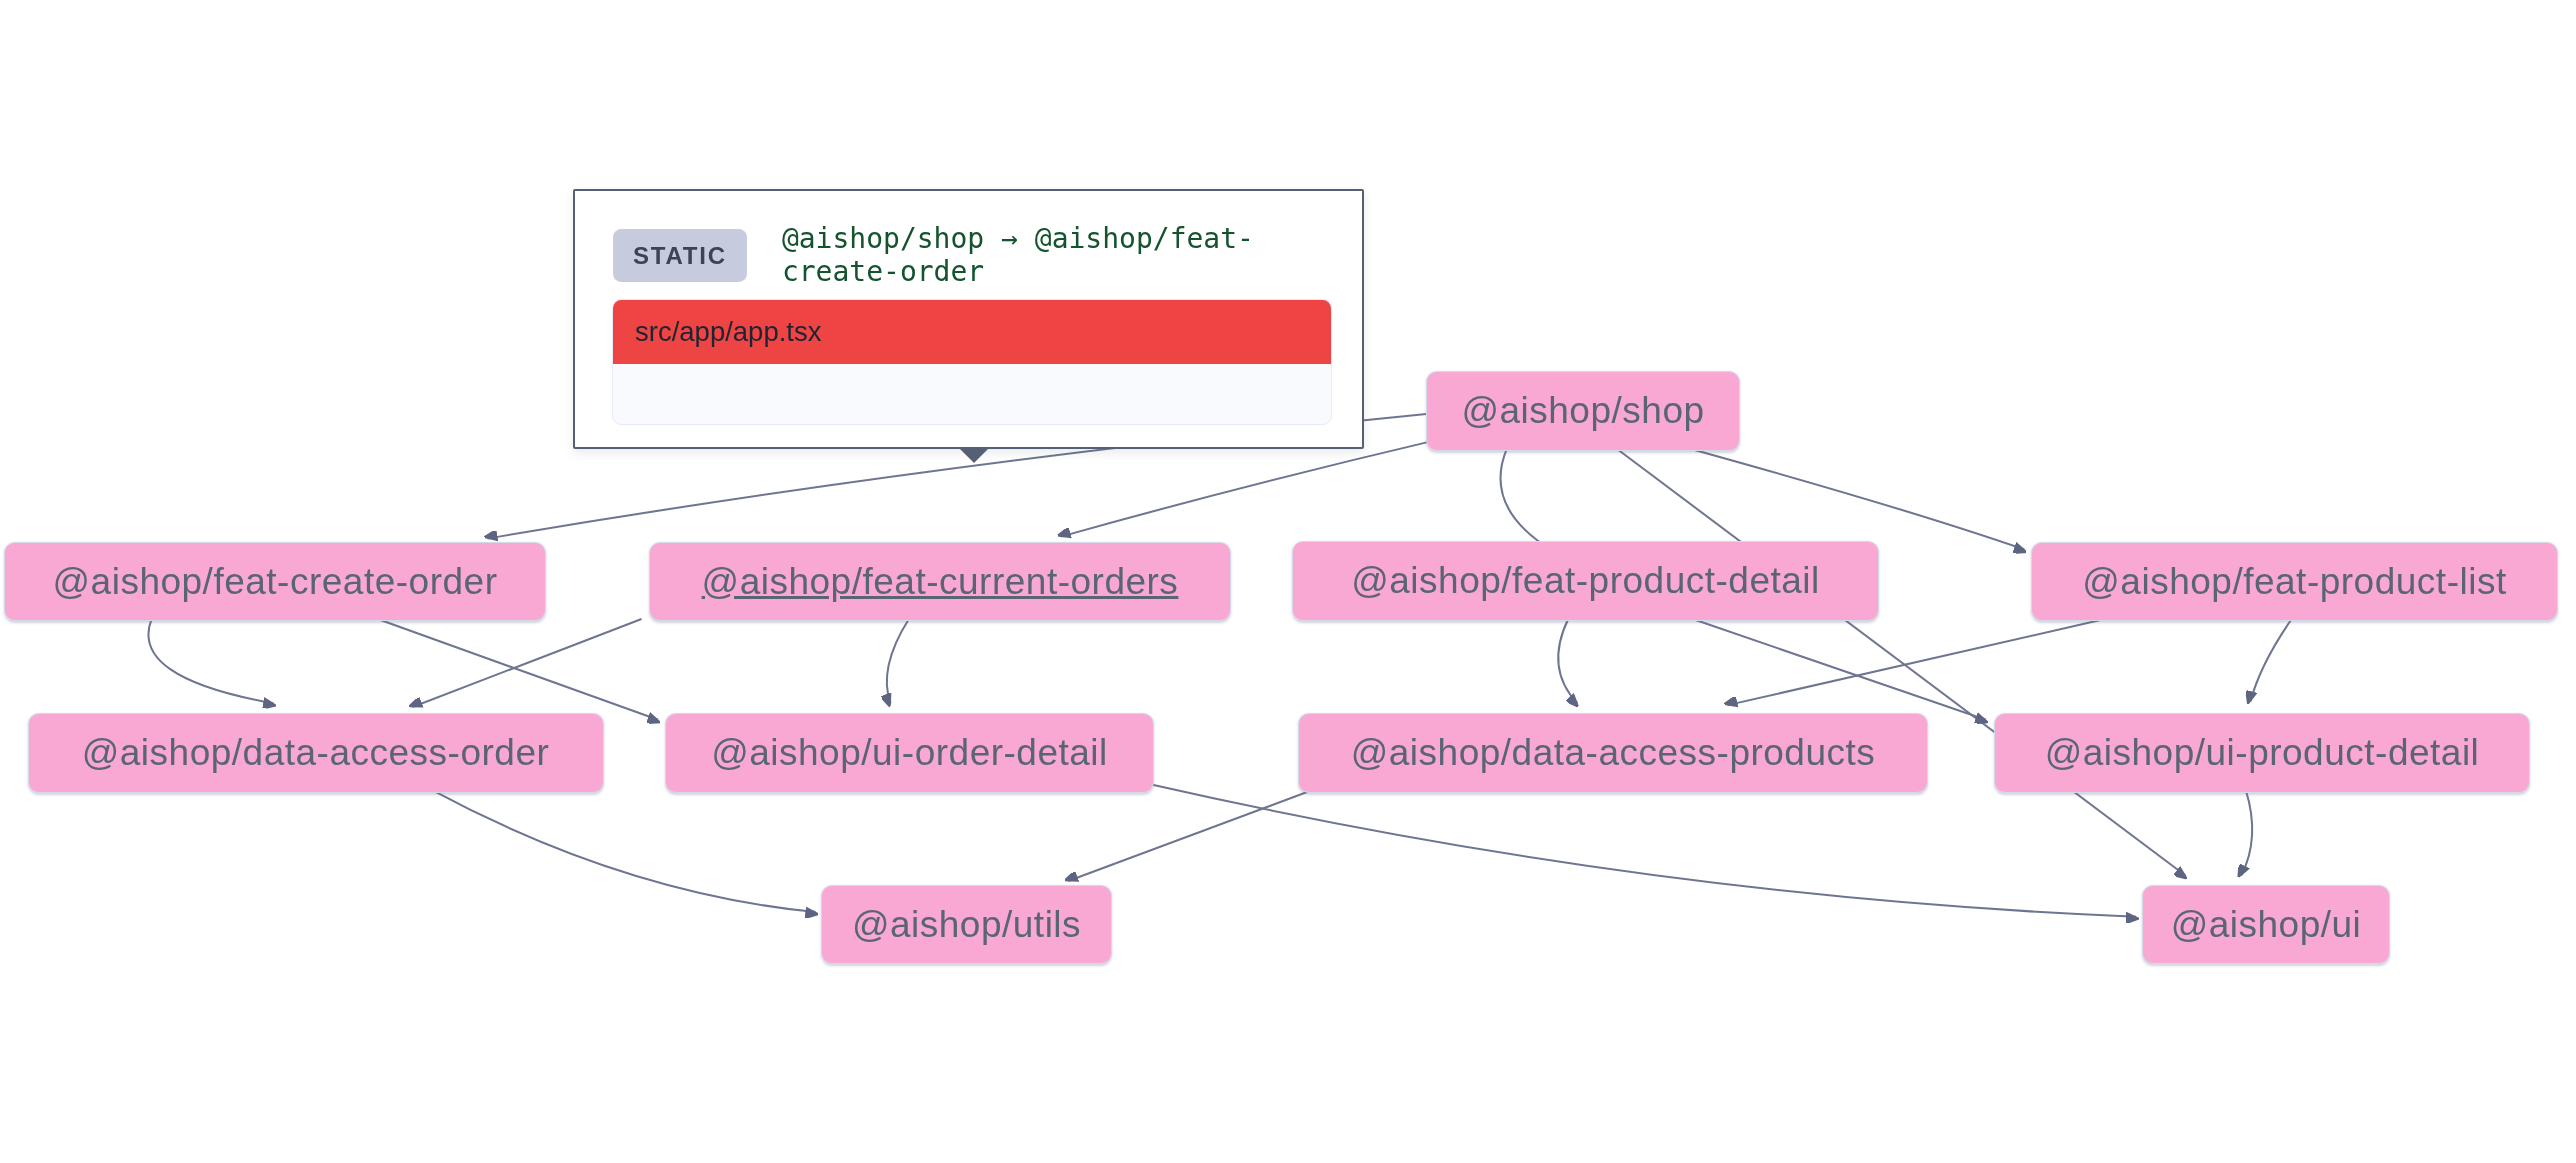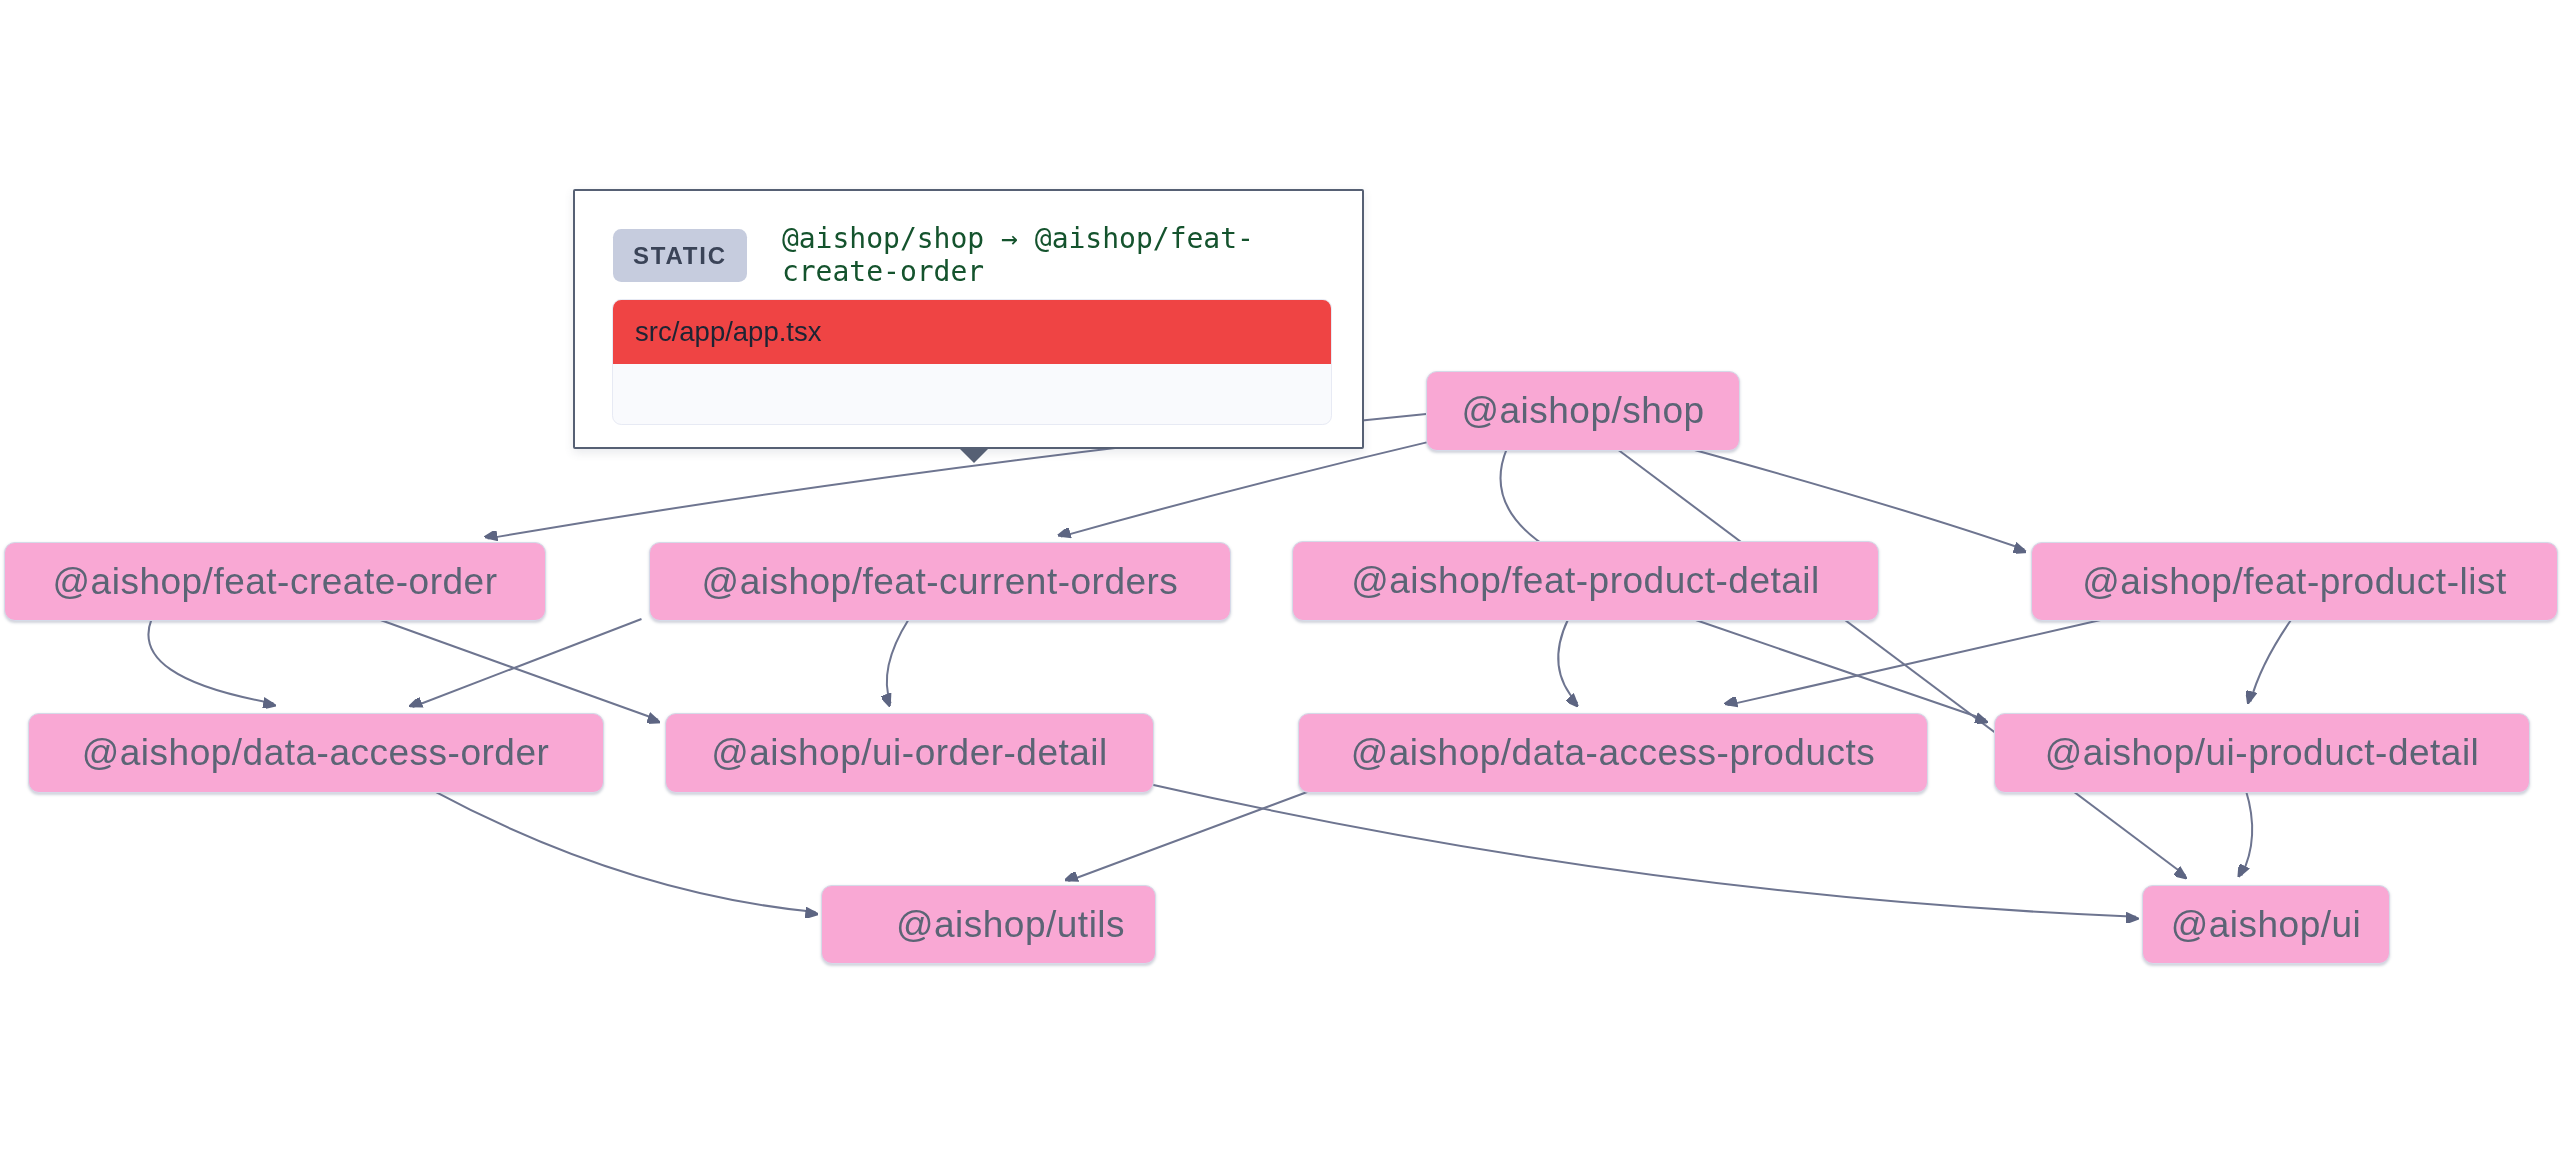--- a/index.html
+++ b/index.html
@@ -58,28 +58,28 @@
       <path d="M2502,676 Q2468,725 2457,766" class="edge" marker-end="url(#arrow)"></path>
       <path d="M472,863 Q680,975 890,996" class="edge" marker-end="url(#arrow)"></path>
       <path d="M1432,863 L1166,962" class="edge" marker-end="url(#arrow)"></path>
       <path d="M1258,857 Q1800,980 2332,1001" class="edge" marker-end="url(#arrow)"></path>
       <path d="M2452,863 Q2468,915 2447,956" class="edge" marker-end="url(#arrow)"></path>
     </svg>
 
   <div class="nodes">
       <div class="node" style="left: 1426px; top: 371px; width: 312px; height: 78px;">@aishop/shop</div>
       <div class="node" style="left: 4px; top: 542px; width: 540px; height: 77px;">@aishop/feat-create-order</div>
-      <div class="node" style="left: 649px; top: 542px; width: 580px; height: 77px;">@aishop/feat-current-orders</div>
+      <div class="node" style="left: 649px; top: 542px; width: 580px; height: 77px; text-decoration: underline;">@aishop/feat-current-orders</div>
       <div class="node" style="left: 1292px; top: 541px; width: 585px; height: 78px;">@aishop/feat-product-detail</div>
       <div class="node" style="left: 2031px; top: 542px; width: 525px; height: 77px;">@aishop/feat-product-list</div>
       <div class="node" style="left: 27.5px; top: 713px; width: 574px; height: 78px;">@aishop/data-access-order</div>
       <div class="node" style="left: 665px; top: 713px; width: 487px; height: 78px;">@aishop/ui-order-detail</div>
       <div class="node" style="left: 1298px; top: 713px; width: 628px; height: 78px;">@aishop/data-access-products</div>
       <div class="node" style="left: 1994px; top: 713px; width: 534px; height: 78px;">@aishop/ui-product-detail</div>
-      <div class="node" style="left: 821px; top: 885px; width: 289px; height: 77px; padding-left: 44px;">@aishop/utils</div>
+      <div class="node" style="left: 821px; top: 885px; width: 289px; height: 77px;">@aishop/utils</div>
       <div class="node" style="left: 2142px; top: 885px; width: 246px; height: 77px;">@aishop/ui</div>
     </div>
 
   <div class="tooltip">
     <div class="tt-head">
       <span class="tt-badge">STATIC</span>
       <span class="tt-edge-label">@aishop/shop → @aishop/feat-create-order</span>
     </div>
     <div class="tt-files">
       <div>

